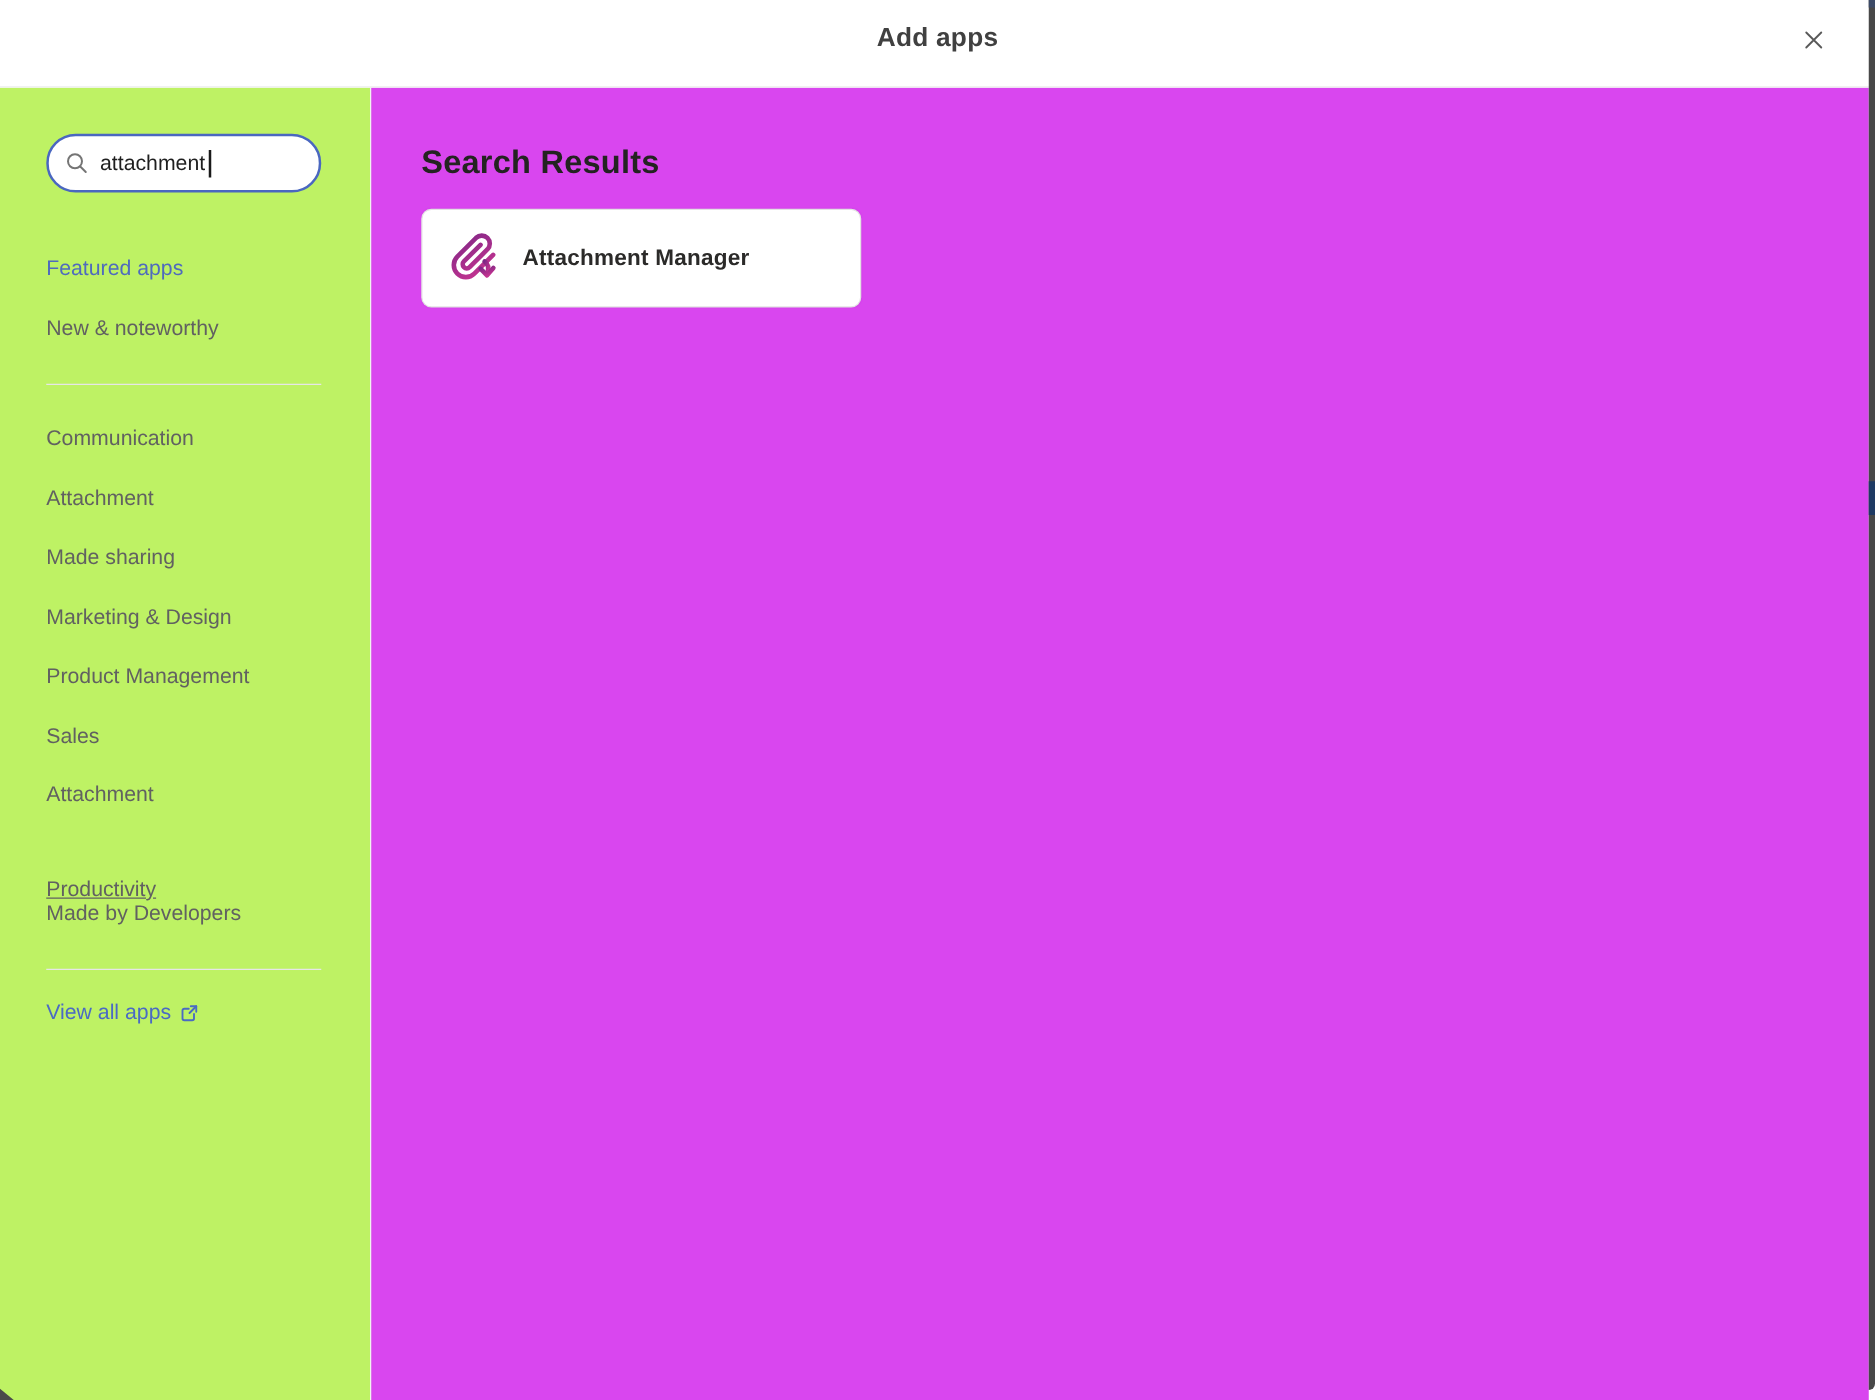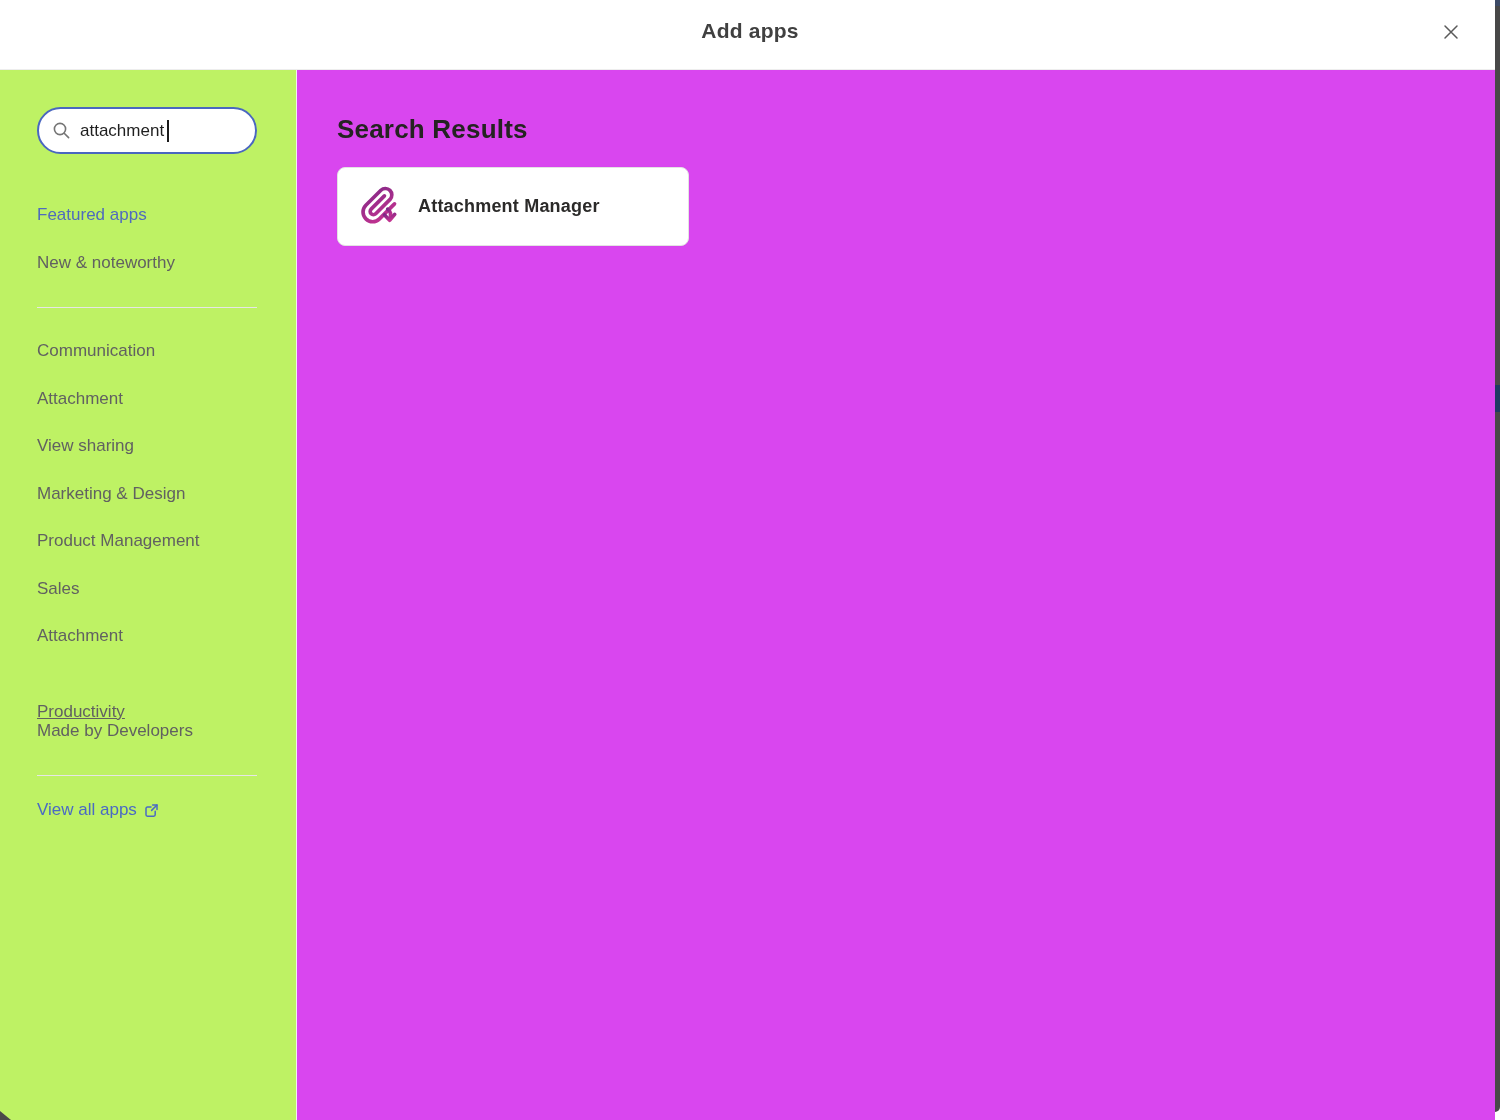--- a/index.html
+++ b/index.html
@@ -120,21 +120,21 @@
     <span class="caret"></span>
   </div>
 
   <div class="nav-item active" style="top:133px;">Featured apps</div>
   <div class="nav-item" style="top:181px;">New &amp; noteworthy</div>
 
   <div class="sidebar-divider" style="top:237px;"></div>
 
   <div class="nav-item" style="top:269px;">Communication</div>
   <div class="nav-item" style="top:317px;">Attachment</div>
-  <div class="nav-item" style="top:364px;">View sharing</div>
+  <div class="nav-item" style="top:364px;">Made sharing</div>
   <div class="nav-item" style="top:412px;">Marketing &amp; Design</div>
   <div class="nav-item" style="top:459px;">Product Management</div>
   <div class="nav-item" style="top:507px;">Sales</div>
   <div class="nav-item" style="top:554px;">Attachment</div>
   <div class="nav-item" style="top:630px;text-decoration:underline;">Productivity</div>
   <div class="nav-item" style="top:649px;">Made by Developers</div>
 
   <div class="sidebar-divider" style="top:705px;"></div>
 
   <div class="nav-item link" style="top:728px;">

